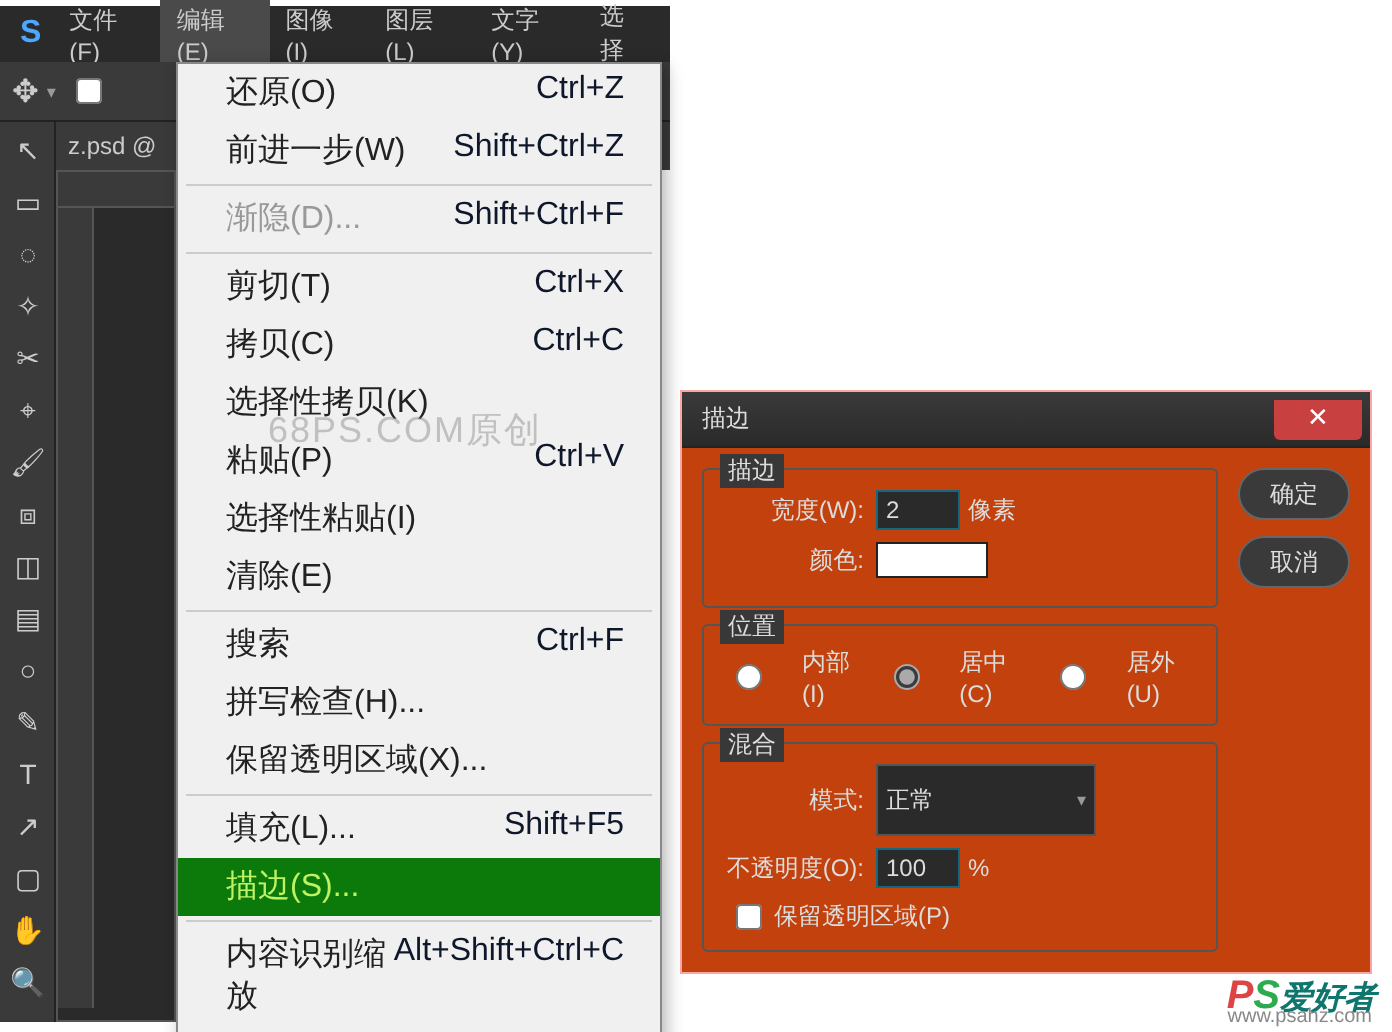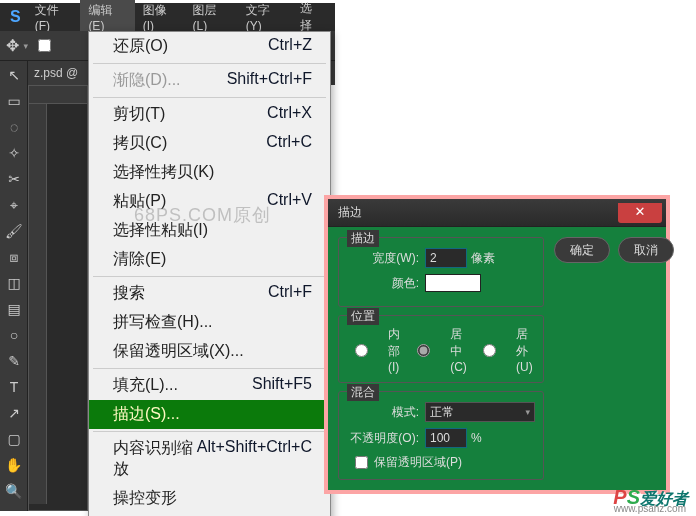--- a/index.html
+++ b/index.html
@@ -20,48 +20,48 @@
     
     .left-tools { position: absolute; top: 61px; left: 0; width: 28px; height: 450px; background: #3a3a3a; border-right: 1px solid #222; }
     .left-tools .tool { width: 24px; height: 24px; margin: 2px; color: #ccc; font-size: 14px; text-align: center; line-height: 24px; }
     
     .canvas-area { position: absolute; top: 85px; left: 28px; width: 60px; height: 426px; background: #2a2a2a; border: 1px solid #555; }
     .canvas-area .ruler-h { height: 18px; background: #3a3a3a; border-bottom: 1px solid #555; }
     .canvas-area .ruler-v { position: absolute; top: 18px; left: 0; width: 18px; height: 400px; background: #3a3a3a; border-right: 1px solid #555; }
     
     .dropdown { position: absolute; top: 31px; left: 88px; width: 243px; background: #f0f0f0; border: 1px solid #888; box-shadow: 2px 2px 8px rgba(0,0,0,0.3); }
     .dropdown .item { display: flex; justify-content: space-between; padding: 4px 18px 4px 24px; font-size: 16px; color: #222; }
-    .dropdown .item.highlight { background: #0b7a0b; color: #fef9c3; }
+    .dropdown .item.highlight { background: #0b7a0b; color: #bef264; }
     .dropdown .item.disabled { color: #999; }
     .dropdown .sep { height: 1px; background: #ccc; margin: 2px 4px; }
     .dropdown .item .shortcut { color: #0f172a; }
     .dropdown .item.highlight .shortcut { color: #fff; }
     
     .watermark { position: absolute; top: 203px; left: 134px; font-size: 18px; font-weight: normal; color: rgba(120,120,120,0.4); pointer-events: none; letter-spacing: 1px; }
     
-    .dialog { position: absolute; top: 195px; left: 324px; width: 346px; background: #15803d; border: 4px solid #fca5a5; }
+    .dialog { position: absolute; top: 195px; left: 340px; width: 346px; background: #c2410c; border: 1px solid #fca5a5; }
     .dialog .titlebar { display: flex; justify-content: space-between; align-items: center; height: 28px; padding: 0 0 0 10px; background: linear-gradient(#3a3a3a, #2a2a2a); border-bottom: 1px solid #222; }
     .dialog .titlebar .title { color: #ddd; font-size: 12px; }
     .dialog .titlebar .close { width: 44px; height: 20px; background: #c94040; color: #fff; text-align: center; font-size: 13px; line-height: 18px; border-radius: 0 0 3px 3px; margin-right: 4px; cursor: pointer; }
     .dialog .body { display: flex; padding: 10px; gap: 10px; }
     .dialog .content { flex: 1; }
-    .dialog .actions { display: flex; gap: 8px; }
+    .dialog .actions { display: flex; flex-direction: column; gap: 8px; }
     .dialog .btn { width: 56px; height: 26px; background: #3a3a3a; border: 1px solid #666; border-radius: 14px; color: #ddd; font-size: 12px; text-align: center; line-height: 24px; cursor: pointer; }
     
     .fieldset { border: 1px solid #555; border-radius: 3px; padding: 10px 8px 8px; margin-bottom: 8px; position: relative; }
     .fieldset .legend { position: absolute; top: -8px; left: 8px; background: #383838; color: #ddd; font-size: 12px; padding: 0 4px; }
     .row { display: flex; align-items: center; margin-bottom: 6px; font-size: 12px; color: #ddd; }
     .row .label { text-align: right; width: 72px; margin-right: 6px; }
     .num-input { width: 42px; height: 20px; background: #2a2a2a; border: 1px solid #12697f; color: #ddd; font-size: 12px; padding: 0 4px; }
     .unit { margin-left: 4px; }
     .color-swatch { width: 56px; height: 18px; background: #fff; border: 1px solid #222; }
     .radio-row { display: flex; gap: 14px; font-size: 12px; color: #ddd; padding-left: 8px; }
     .radio-row label { display: flex; align-items: center; gap: 20px; }
     .radio-row input { accent-color: #aaa; }
-    .select { width: 110px; height: 20px; background: #2a2a2a; border: 1px solid #555; color: #ddd; font-size: 12px; padding: 0 4px; display: flex; align-items: center; justify-content: space-between; }
+    .select { width: 110px; height: 36px; background: #2a2a2a; border: 1px solid #555; color: #ddd; font-size: 12px; padding: 0 4px; display: flex; align-items: center; justify-content: space-between; }
     .select .arr { font-size: 9px; color: #999; }
     .cbrow { display: flex; align-items: center; gap: 6px; font-size: 12px; color: #ddd; padding-left: 8px; }
     .cbrow input { width: 13px; height: 13px; }
     
     .corner-wm { position: absolute; bottom: 6px; right: 8px; font-size: 20px; font-weight: bold; font-style: italic; color: #2eab4e; text-shadow: 1px 1px 0 #fff; }
     .corner-wm .p { color: #d44; }
     .corner-wm .cn { color: #0f766e; font-size: 16px; margin-top: 29px; }
     .corner-url { position: absolute; bottom: 2px; right: 10px; font-size: 10px; color: #888; }
   </style>
 </head>
@@ -110,20 +110,24 @@
 <div class="canvas-area">
   <div class="ruler-h"></div>
   <div class="ruler-v"></div>
 </div>
 
 <div class="dropdown" id="dropdown">
     <div class="item">
       <span>还原(O)</span>
       <span class="shortcut">Ctrl+Z</span>
     </div>
+    <div class="item">
+      <span>前进一步(W)</span>
+      <span class="shortcut">Shift+Ctrl+Z</span>
+    </div>
     <div class="sep"></div>
     <div class="item disabled">
       <span>渐隐(D)...</span>
       <span class="shortcut">Shift+Ctrl+F</span>
     </div>
     <div class="sep"></div>
     <div class="item">
       <span>剪切(T)</span>
       <span class="shortcut">Ctrl+X</span>
     </div>

